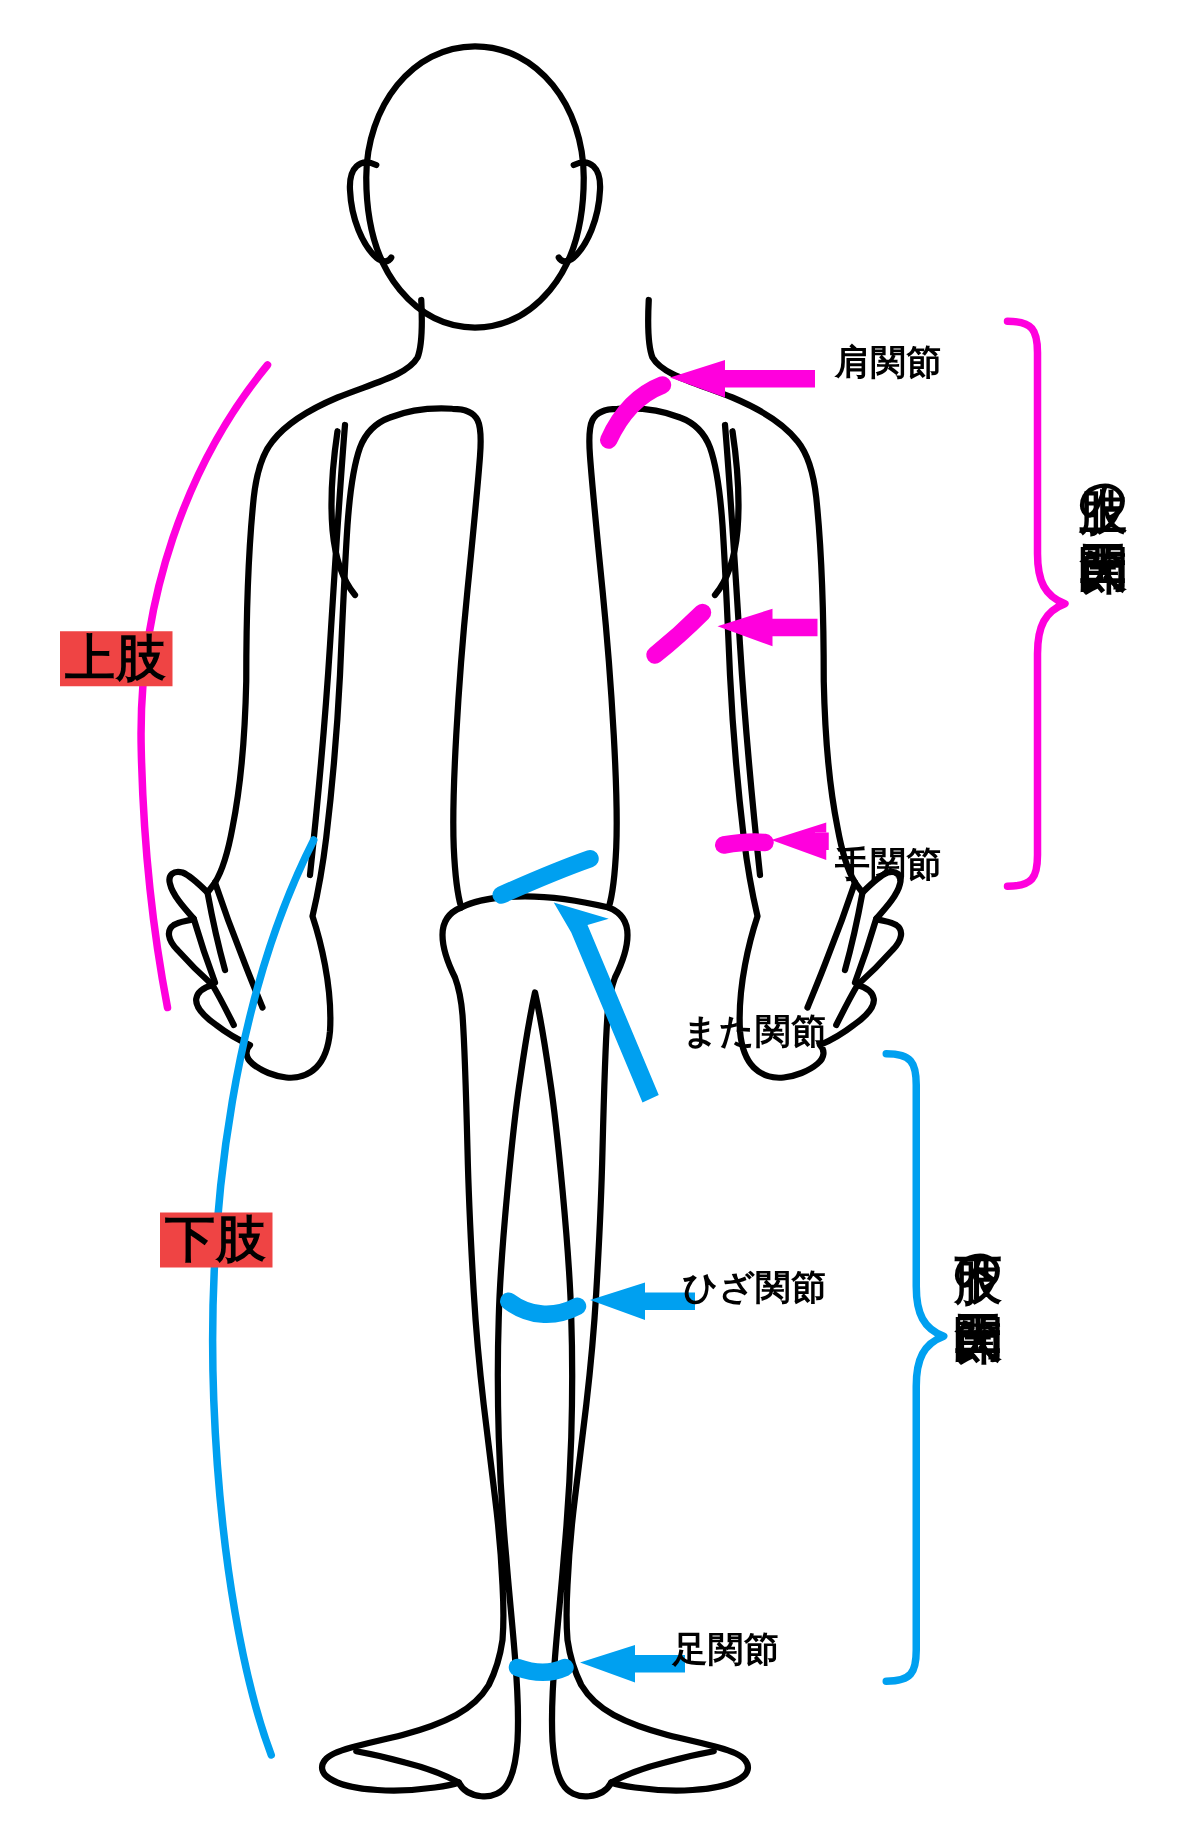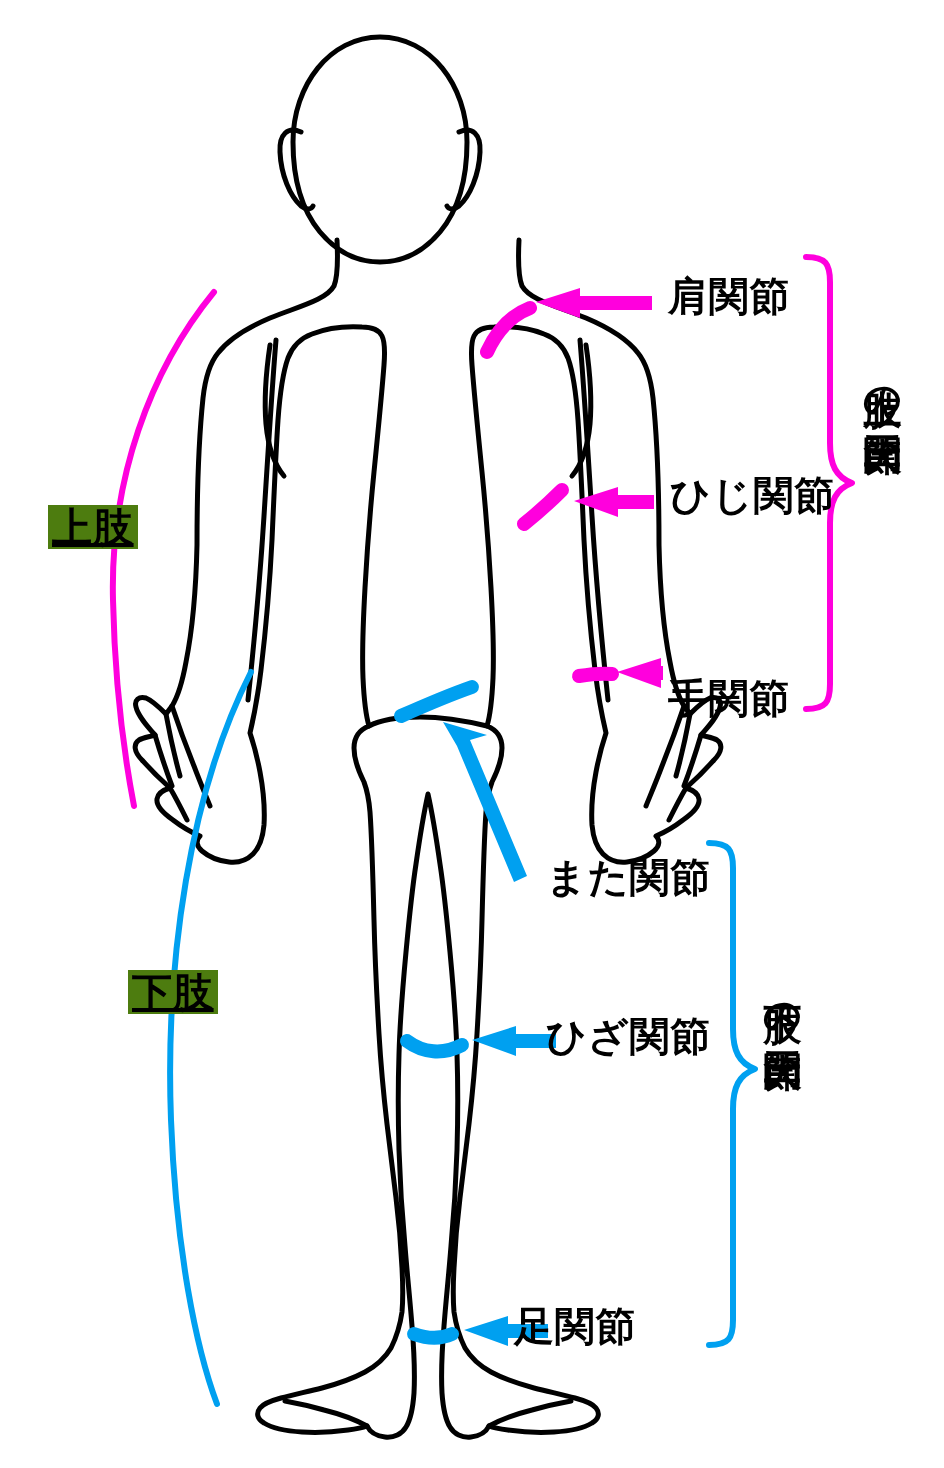--- a/index.html
+++ b/index.html
@@ -27,36 +27,35 @@
   .lbl {
     position: absolute;
     font-family: "DejaVu Sans", "Liberation Sans", sans-serif;
     font-weight: 700;
     color: #000000;
     white-space: nowrap;
     line-height: 1;
     letter-spacing: 0.02em;
   }
   .lbl-h {
-    font-size: 40px;
+    font-size: 28px;
   }
   .lbl-limb {
     font-size: 40px;
   }
   .lbl-v {
     font-size: 38px;
     writing-mode: vertical-rl;
     text-orientation: upright;
     line-height: 1.04;
     letter-spacing: 0.02em;
   }
   .bg-chip {
-    background: #4d7c0f;
+    background: #ef4444;
     padding: 2px 4px;
-    text-decoration: underline;
   }
 </style>
 </head>
 <body>
 
 <div id="stage">
 
   <svg id="diagram" viewBox="0 0 944 1468" xmlns="http://www.w3.org/2000/svg">
 
     <g fill="none" stroke="#000000" stroke-width="5" stroke-linecap="round" stroke-linejoin="round">
@@ -301,29 +300,28 @@
 
     <g fill="#00a0f0" stroke="none">
       <path d="M 443 722 L 487 735 L 470 740 L 527 876 L 514 882 L 457 746 Z"></path>
       <path d="M 472 1040 L 516 1026 L 516 1034 L 556 1034 L 556 1048 L 516 1048 L 516 1056 Z"></path>
       <path d="M 464 1330 L 508 1316 L 508 1324 L 548 1324 L 548 1338 L 508 1338 L 508 1346 Z"></path>
     </g>
   </svg>
 
   <div class="lbl lbl-h" style="left:668px; top:276px;">肩関節</div>
 
-  <div class="lbl lbl-h" style="left:670px; top:475px;">ひじ関節</div>
 
   <div class="lbl lbl-h" style="left:668px; top:678px;">手関節</div>
 
-  <div class="lbl lbl-h" style="left:546px; top:857px;">また関節</div>
+  <div class="lbl lbl-h" style="left:546px; top:811px;">また関節</div>
 
   <div class="lbl lbl-h" style="left:546px; top:1016px;text-align:center;">ひざ関節</div>
 
-  <div class="lbl lbl-h" style="left:514px; top:1306px;">足関節</div>
+  <div class="lbl lbl-h" style="left:538px; top:1306px;">足関節</div>
 
   <div class="lbl lbl-limb bg-chip" style="left:48px; top:505px;">上肢</div>
 
   <div class="lbl lbl-limb bg-chip" style="left:128px; top:970px;">下肢</div>
 
   <div class="lbl lbl-v" style="left:862px; top:360px;">上肢の三大関節</div>
 
   <div class="lbl lbl-v" style="left:762px; top:976px;">下肢の三大関節</div>
 
 </div>

